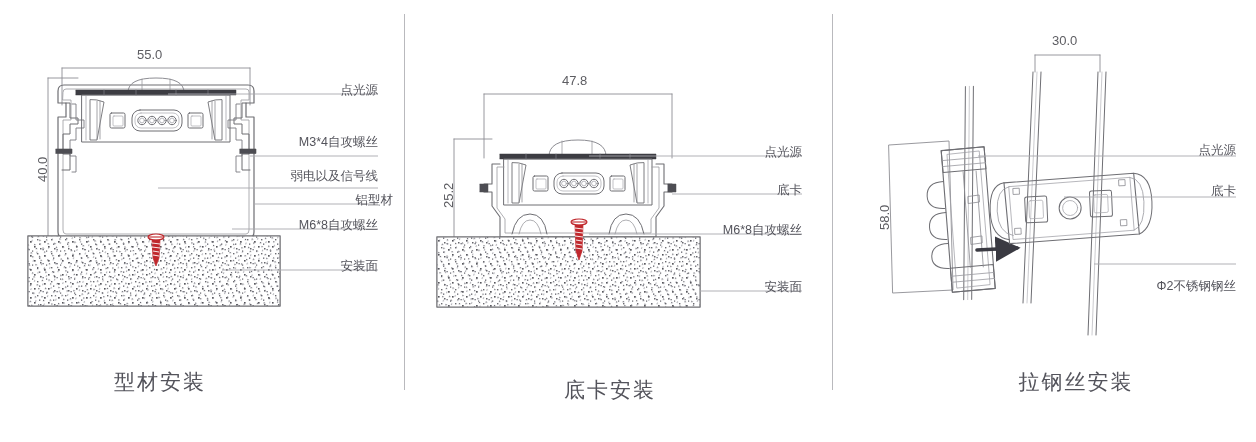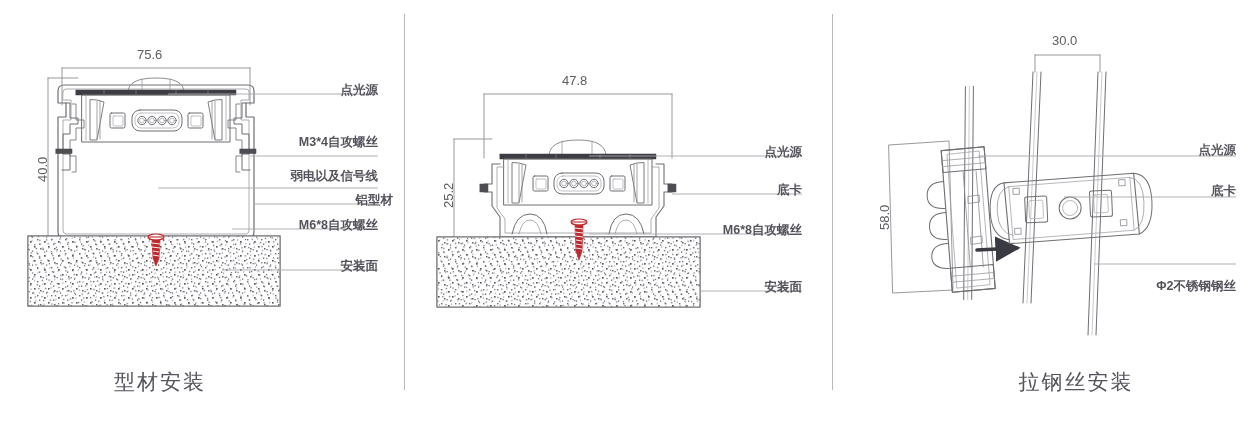--- a/index.html
+++ b/index.html
@@ -34,21 +34,20 @@
     color:#53535b;
     top:368px;
   }
 
   .lbl{
     position:absolute;
     font-size:12.5px;
     color:#53535b;
     white-space:nowrap;
     line-height:1;
-    font-weight:bold;
   }
   .lbl.r{text-align:right;}
 
   .dim{
     position:absolute;
     font-size:13px;
     color:#5d5d62;
     white-space:nowrap;
     line-height:1;
   }
@@ -194,21 +193,21 @@
       <g stroke="#a8a8ae" stroke-width="0.9" fill="none">
         <path d="M168,94 L378,94"></path>
         <path d="M250,156 L378,156"></path>
         <path d="M158,188 L378,188"></path>
         <path d="M254,204 L378,204"></path>
         <path d="M232,229 L378,229"></path>
         <path d="M222,270 L378,270"></path>
       </g>
     </svg>
 
-    <div class="dim" style="left:137px;top:48px;">75.6</div>
+    <div class="dim" style="left:137px;top:48px;">55.0</div>
     <div class="dim vert" style="left:36px;top:182px;">40.0</div>
 
     <div class="lbl r" style="left:268px;top:84px;width:110px;">点光源</div>
     <div class="lbl r" style="left:248px;top:136px;width:130px;">M3*4自攻螺丝</div>
     <div class="lbl r" style="left:248px;top:170px;width:130px;">弱电以及信号线</div>
     <div class="lbl r" style="left:283px;top:194px;width:110px;">铝型材</div>
     <div class="lbl r" style="left:248px;top:219px;width:130px;">M6*8自攻螺丝</div>
     <div class="lbl r" style="left:268px;top:260px;width:110px;">安装面</div>
 
     <div class="caption" style="left:-42px;">型材安装</div>
@@ -326,20 +325,21 @@
     </svg>
 
     <div class="dim" style="left:158px;top:66px;">47.8</div>
     <div class="dim vert" style="left:38px;top:200px;">25.2</div>
 
     <div class="lbl r" style="left:288px;top:138px;width:110px;">点光源</div>
     <div class="lbl r" style="left:288px;top:176px;width:110px;">底卡</div>
     <div class="lbl r" style="left:268px;top:216px;width:130px;">M6*8自攻螺丝</div>
     <div class="lbl r" style="left:288px;top:273px;width:110px;">安装面</div>
 
+    <div class="caption" style="left:-8px;">底卡安装</div>
   </div>
 
   <div class="panel" id="panel-3">
 
     <svg width="424" height="442" viewBox="0 0 424 442">
       <defs>
         <marker id="arrowhead3" markerWidth="7" markerHeight="7" refX="6" refY="3.5" orient="auto" markerUnits="strokeWidth">
           <path d="M0,0 L7,3.5 L0,7 Z" fill="#3a3a42"></path>
         </marker>
       </defs>

